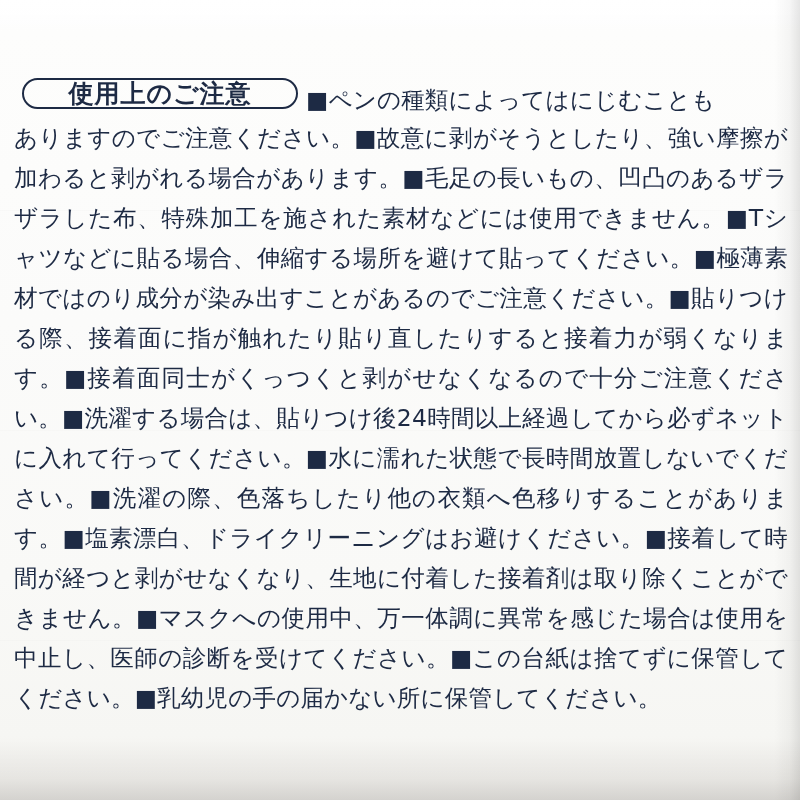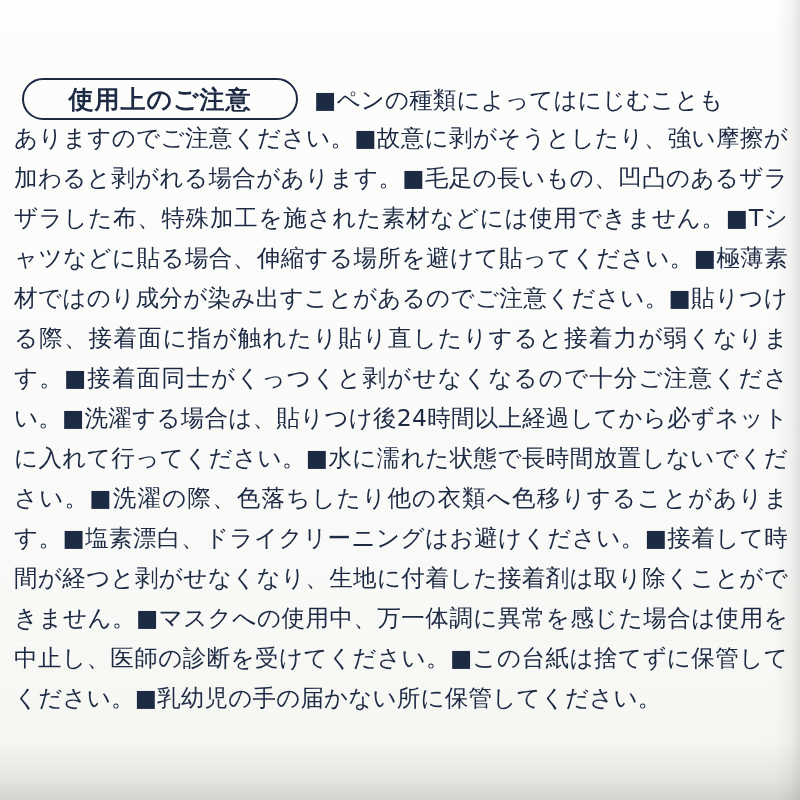--- a/index.html
+++ b/index.html
@@ -50,21 +50,21 @@
     height: 34px;
     background: linear-gradient(180deg, rgba(255,255,255,0.9) 0%, rgba(255,255,255,0.0) 100%);
   }
 
   
   #heading-badge {
     position: absolute;
     left: 22px;
     top: 78px;
     width: 276px;
-    height: 42px;
+    height: 31px;
     border: 2.5px solid #1d2a44;
     border-radius: 21px;
     box-sizing: border-box;
     display: flex;
     align-items: center;
     justify-content: center;
   }
   #heading-text {
     font-family: "DejaVu Sans", sans-serif;
     font-size: 25px;
@@ -79,21 +79,20 @@
   #notice-first-line {
     position: absolute;
     left: 306px;
     top: 82px;
     width: 470px;
     font-size: 23.5px;
     line-height: 36px;
     color: #1d2a44;
     font-weight: 500;
     letter-spacing: 0.2px;
-    margin-left: 8px;
   }
 
   
   #notice-body {
     position: absolute;
     left: 14px;
     top: 118px;
     width: 774px;
     font-size: 23.5px;
     line-height: 40px;

